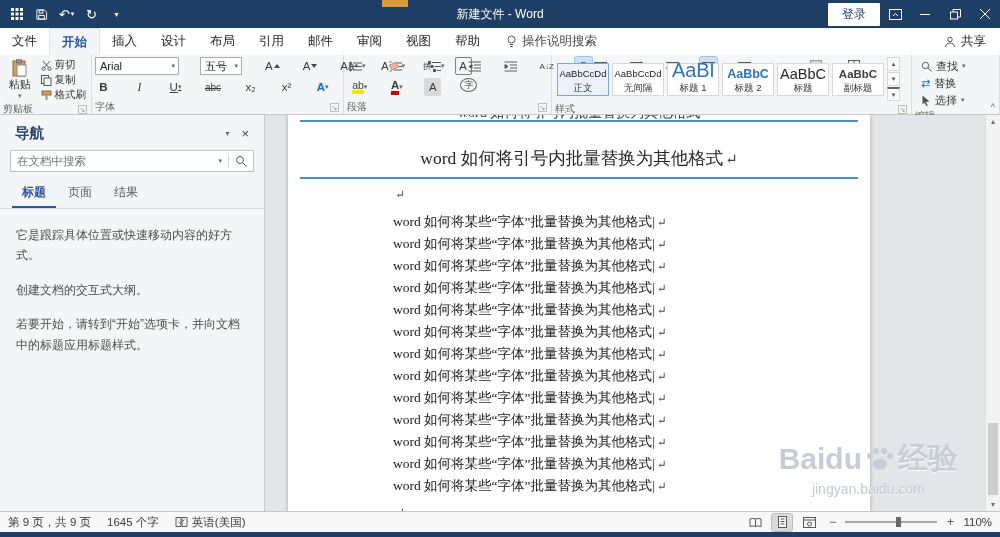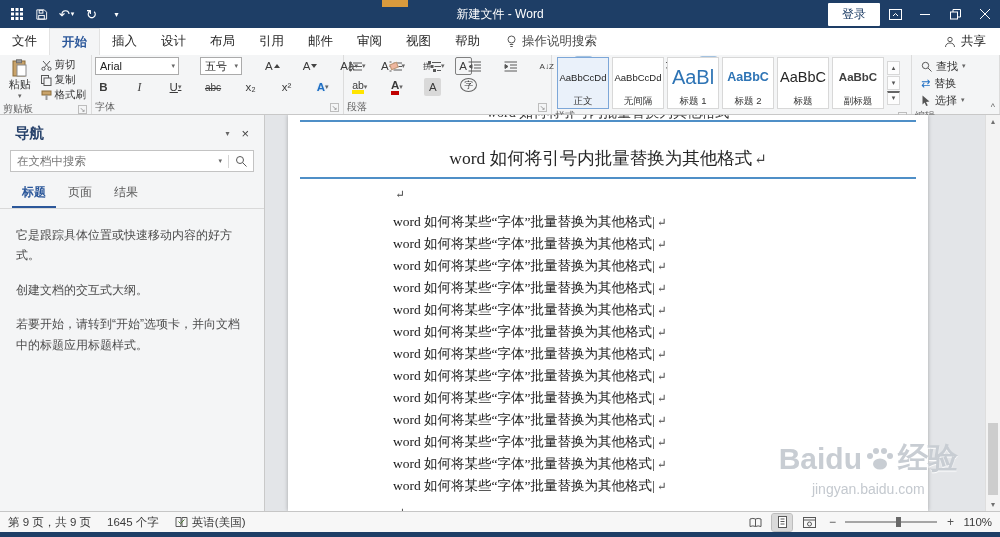--- a/index.html
+++ b/index.html
@@ -60,21 +60,21 @@
   .fc { border-bottom:4px solid #c00000; font-weight:600; }
   .shade { background:#d9d9d9; padding:0 3px; }
   .cbord { border:1px solid #808080; padding:0 3px; }
   .circ { border:1px solid #666; border-radius:50%; width:14px; height:14px; display:flex; align-items:center; justify-content:center; font-size:9px; padding:0; }
   .tiny { font-size:8px; }
 
   .swatch { width:12px; height:12px; background:#d6d6d6; border:1px solid #9a9a9a; display:inline-block; }
 
   .styles-wrap { display:flex; align-items:center; padding:0 2px; }
   .styles-gallery { display:flex; gap:3px; }
-  .style-card { width:52px; height:52px; background:#fff; border:1px solid #d8d8d8; display:flex; flex-direction:column; align-items:center; justify-content:flex-end; padding:1px 0 1px; }
+  .style-card { width:52px; height:33px; background:#fff; border:1px solid #d8d8d8; display:flex; flex-direction:column; align-items:center; justify-content:flex-end; padding:1px 0 1px; }
   .style-card.selected { border-color:#7da7d8; background:#eaf1fa; }
   .style-preview { flex:1; display:flex; align-items:center; color:#222; font-size:9.5px; }
   .v-h1 .style-preview { font-size:20px; color:#2e74b5; }
   .v-h2 .style-preview { font-size:12.5px; color:#2e74b5; font-weight:600; }
   .v-title .style-preview { font-size:14.5px; color:#262626; }
   .v-subtitle .style-preview { font-size:11.5px; color:#404040; font-weight:700; }
   .style-name { font-size:9.5px; color:#333; height:12px; }
   .gal-scroll { display:flex; flex-direction:column; margin-left:3px; }
   .gal-scroll span { width:13px; height:14px; display:flex; align-items:center; justify-content:center; font-size:7px; color:#555; border:1px solid #d8d8d8; background:#fdfdfd; margin-bottom:1px; }
   .gal-scroll .more { border-top:2px solid #666; }
@@ -95,21 +95,21 @@
   .nav-search input { border:none; outline:none; flex:1; font-size:11.5px; color:#333; background:transparent; font-family:inherit; min-width:0; }
   .nav-search input::placeholder { color:#767676; }
   .vdiv { width:1px; height:13px; background:#d5d5d5; }
   .nav-tabs { display:flex; padding:0 12px; border-bottom:1px solid #d9d9d9; }
   .ntab { font-size:12px; color:#595959; padding:4px 10px 5px; margin-right:2px; }
   .ntab.active { color:#2b579a; font-weight:700; border-bottom:2px solid #2b579a; }
   .nav-body { padding:16px; font-size:12px; color:#4d4d4d; line-height:1.7; }
   .nav-body p { margin:0 0 14px; }
 
   .docarea { flex:1; position:relative; background:#e3e5e8; overflow:hidden; }
-  .page { position:absolute; left:23px; top:0; bottom:0; width:640px; background:#fff; box-shadow:0 0 4px rgba(0,0,0,.28); }
+  .page { position:absolute; left:23px; top:0; bottom:0; width:582px; background:#fff; box-shadow:0 0 4px rgba(0,0,0,.28); }
   .serif { font-family:"Liberation Serif","DejaVu Serif",serif; }
   .page-frag { height:7px; overflow:hidden; text-align:center; margin:0 12px; border-bottom:2px solid #4f8fc7; font-size:14px; color:#333; }
   .page-frag span { display:block; margin-top:-11px; }
   .doc-heading { margin:24px 12px 0; padding-bottom:7px; text-align:center; font-size:17.5px; font-weight:400; color:#262626; border-bottom:2px solid #4f8fc7; }
   .pilcrow { color:#444; font-size:.85em; margin-left:2px; }
   .doc-line { margin-left:105px; font-size:13.5px; line-height:22px; color:#1a1a1a; }
   .doc-line.empty { height:18px; line-height:18px; margin-top:6px; }
   .doc-body { margin-top:8px; }
 
   .watermark { position:absolute; right:42px; bottom:14px; text-align:center; color:#c8cdd3; }

